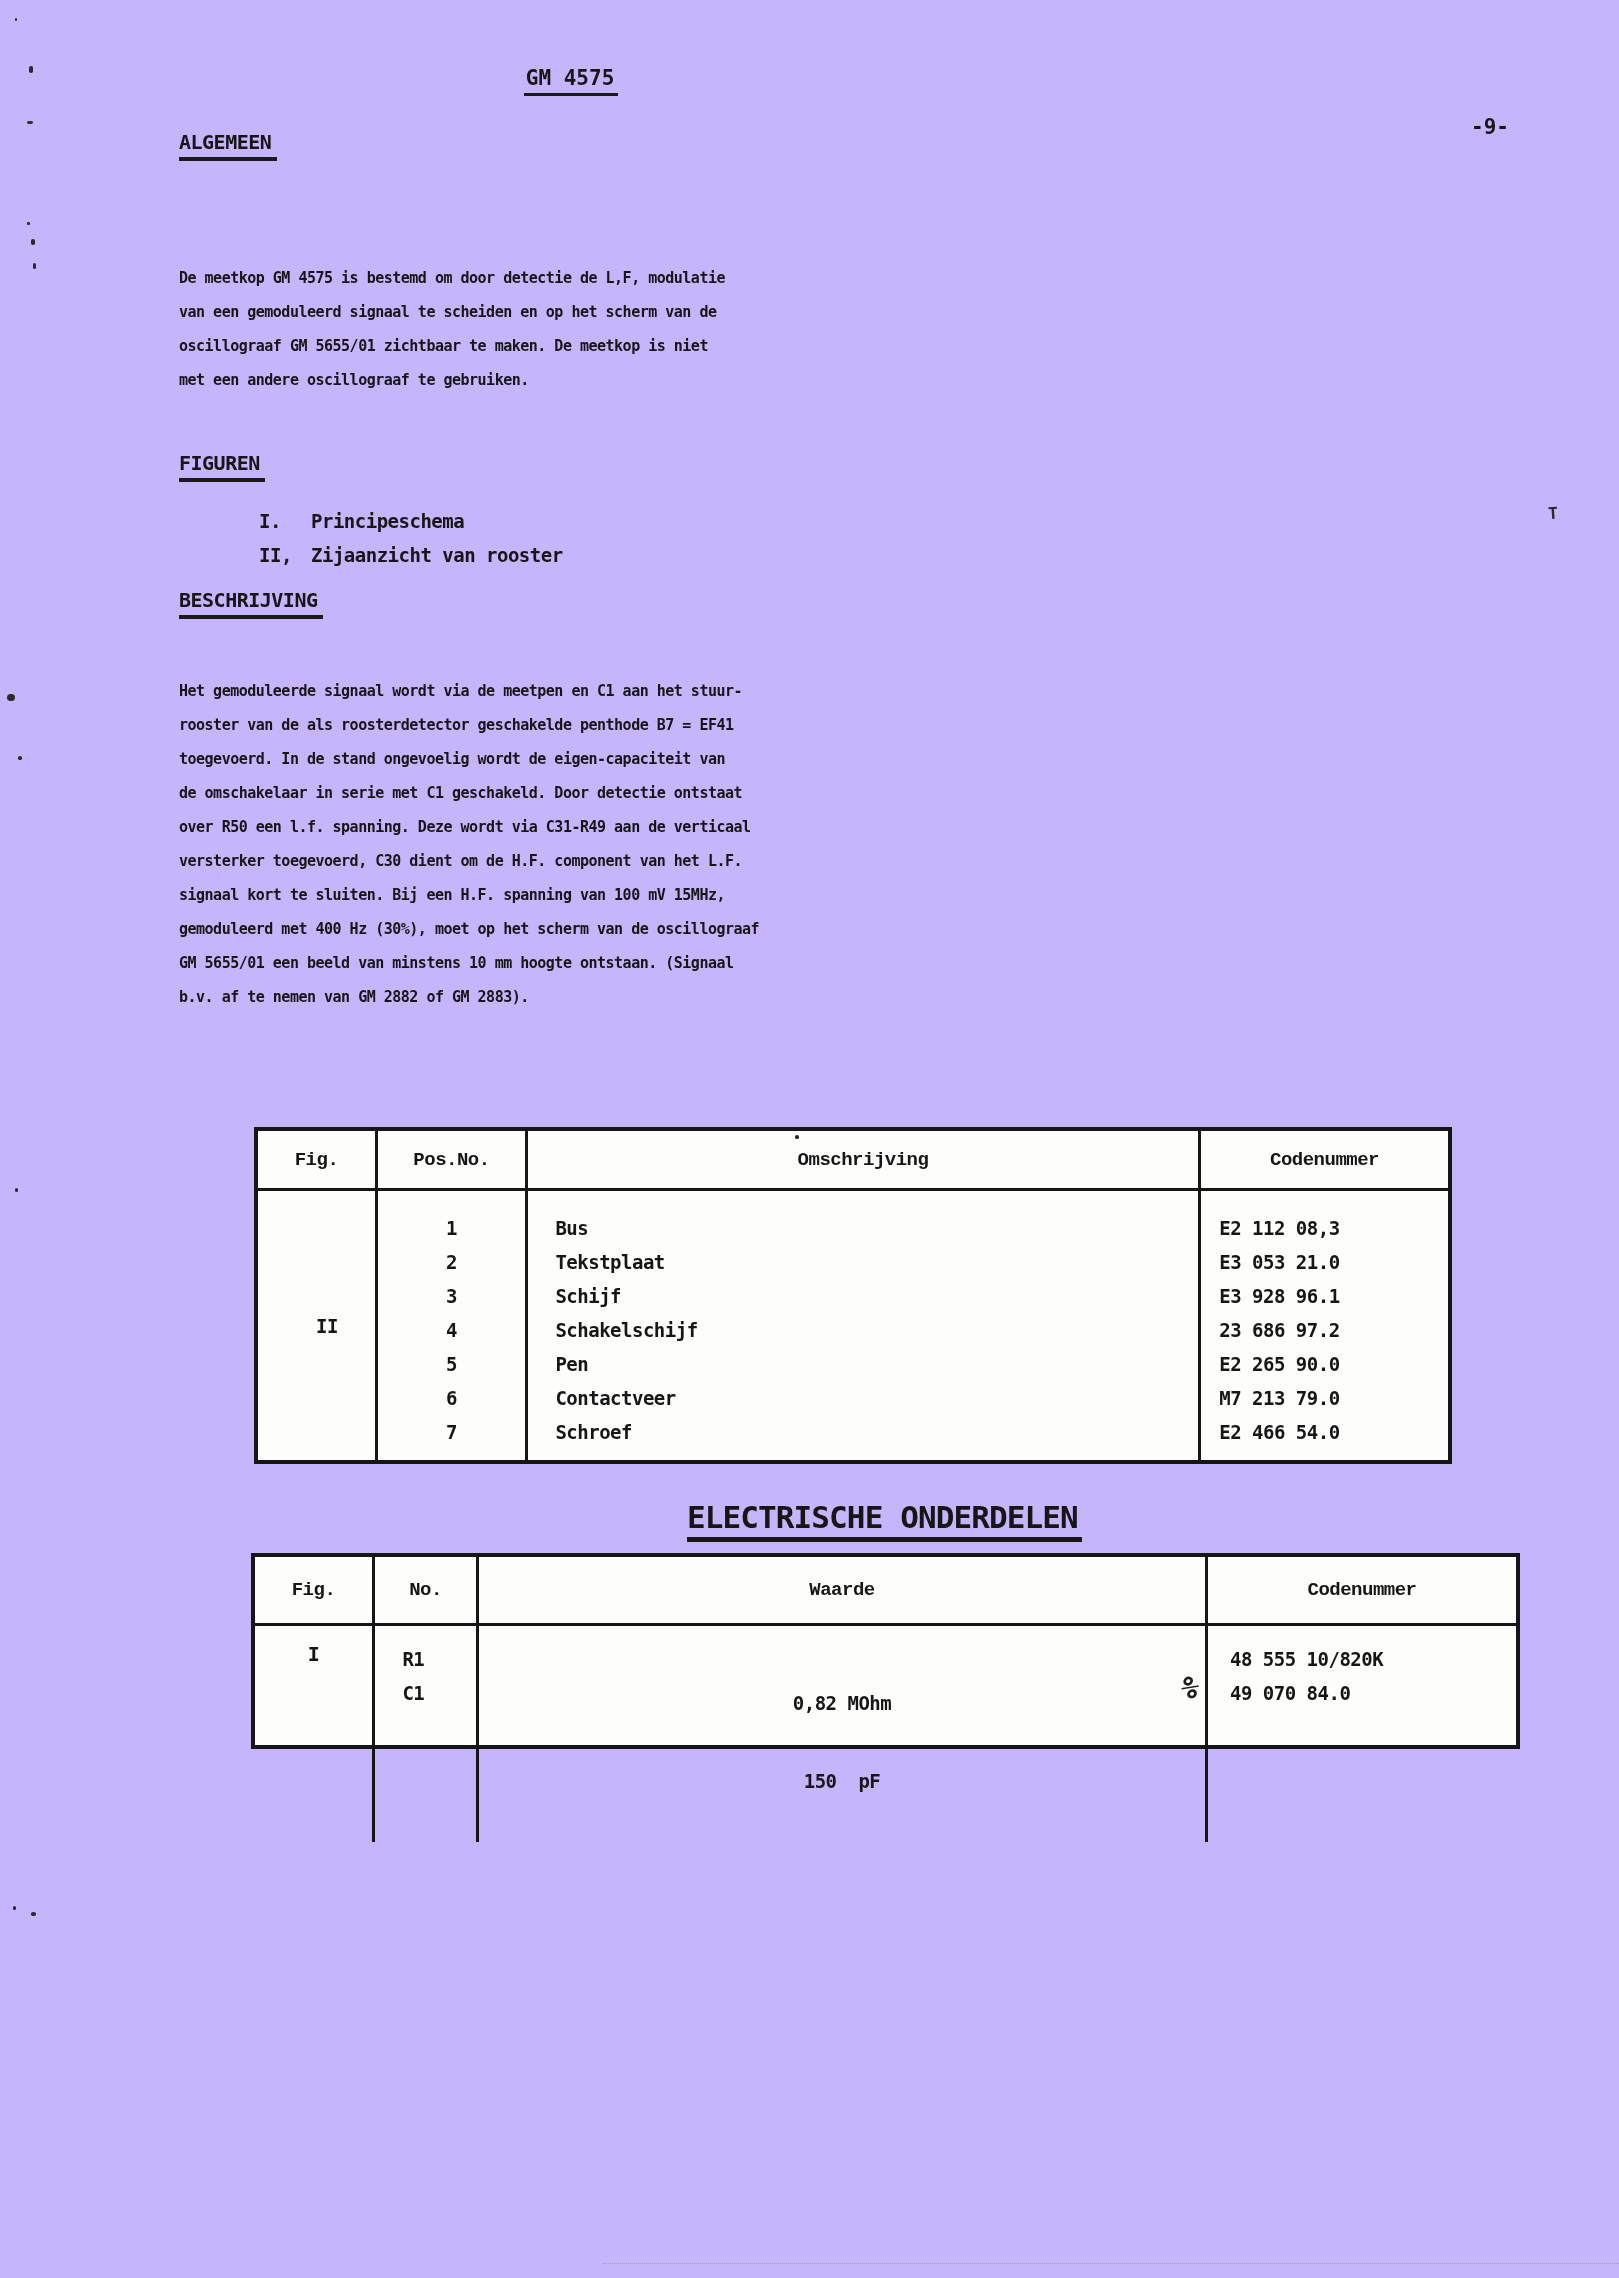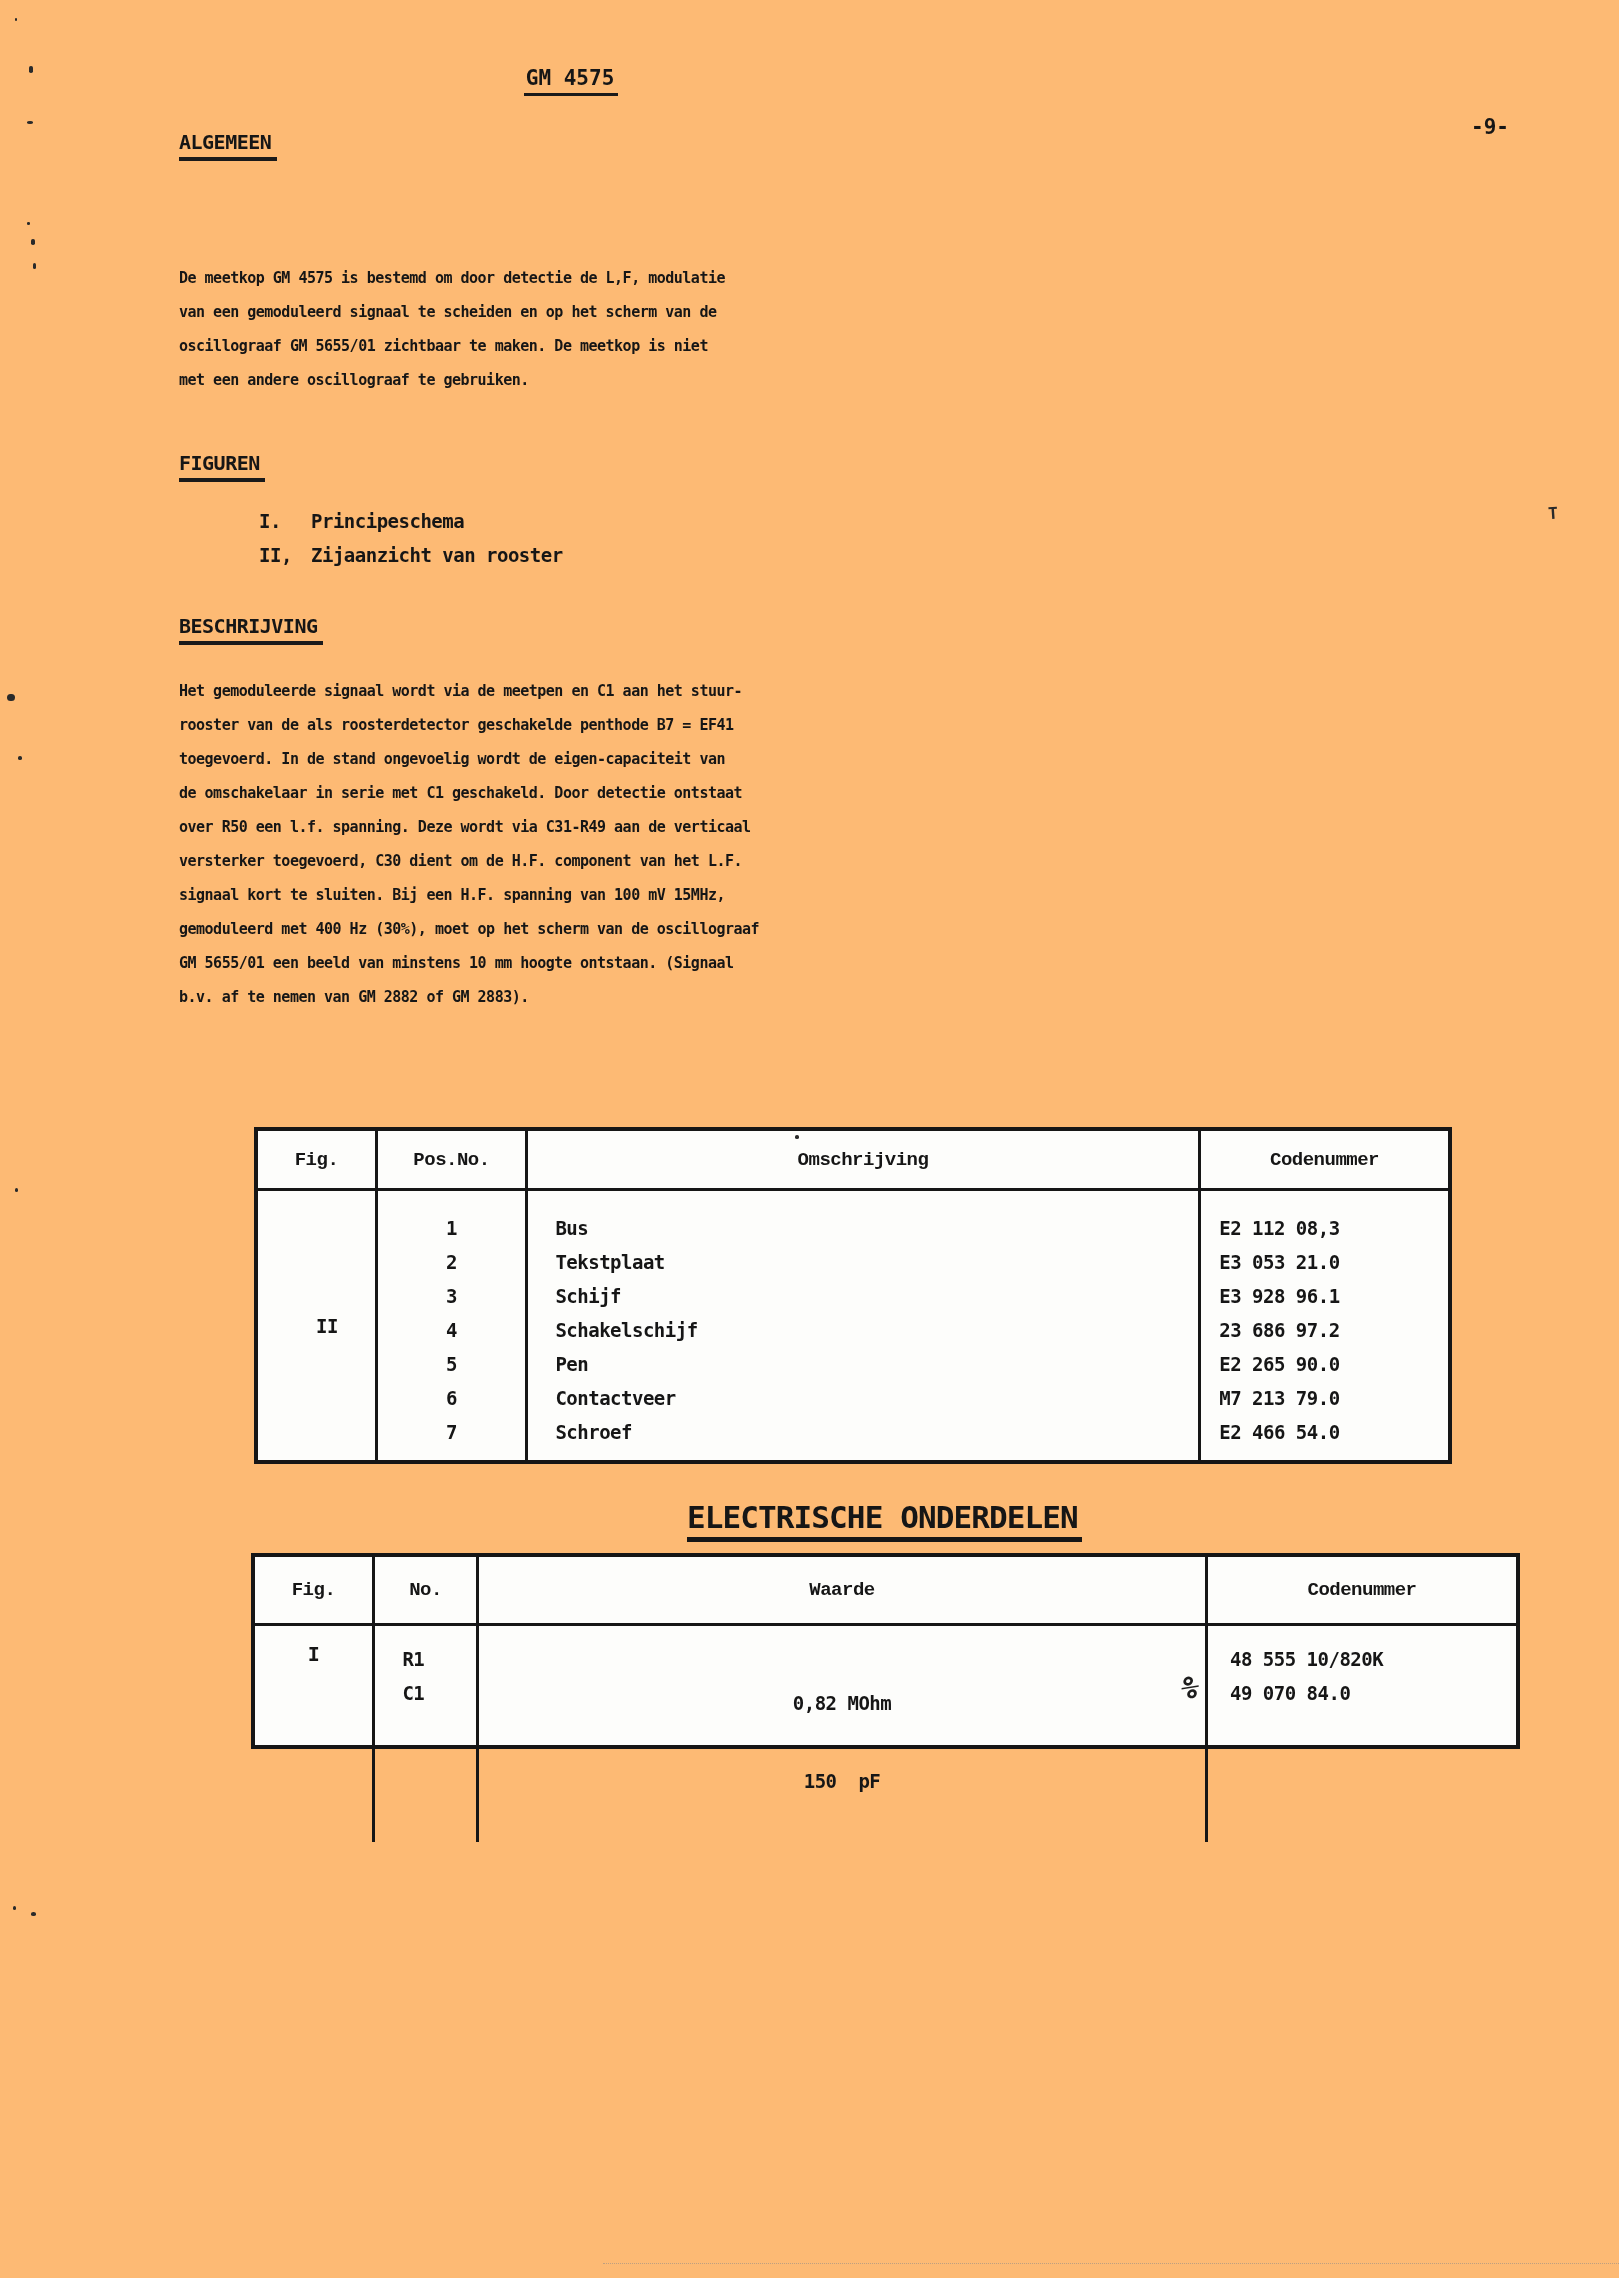--- a/index.html
+++ b/index.html
@@ -1,19 +1,19 @@
 <!DOCTYPE html>
 <html style="font-size:14.6px"><head>
 <meta charset="utf-8">
 <style>
   html,body{margin:0;padding:0;background:#d9d9d9;}
   .page{
     position:relative;
     width:1619px;height:2279px;
-    background:#fdba74;
+    background:#c4b5fd;
     font-family:"DejaVu Sans Mono", monospace;
     font-weight:700;
     color:#161616;
     overflow:hidden;
   }
   .txt{
     font-size:15px;
     letter-spacing:-0.5px;
     line-height:34px;
     white-space:pre-line;
@@ -92,21 +92,21 @@
     <div class="fig-row">
       <span class="fig-num">I.</span>
       <span>Principeschema</span>
     </div>
     <div class="fig-row">
       <span class="fig-num">II,</span>
       <span>Zijaanzicht van rooster</span>
     </div>
   </div>
 
-  <div class="abs" style="left:179px;top:614px;">
+  <div class="abs" style="left:179px;top:588px;">
     <span class="heading">BESCHRIJVING</span>
   </div>
   <div class="abs txt" style="left:179px;top:674px;width:777px;">Het gemoduleerde signaal wordt via de meetpen en C1 aan het stuur-
 rooster van de als roosterdetector geschakelde penthode B7 = EF41
 toegevoerd. In de stand ongevoelig wordt de eigen-capaciteit van
 de omschakelaar in serie met C1 geschakeld. Door detectie ontstaat
 over R50 een l.f. spanning. Deze wordt via C31-R49 aan de verticaal
 versterker toegevoerd, C30 dient om de H.F. component van het L.F.
 signaal kort te sluiten. Bij een H.F. spanning van 100 mV 15MHz,
 gemoduleerd met 400 Hz (30%), moet op het scherm van de oscillograaf

